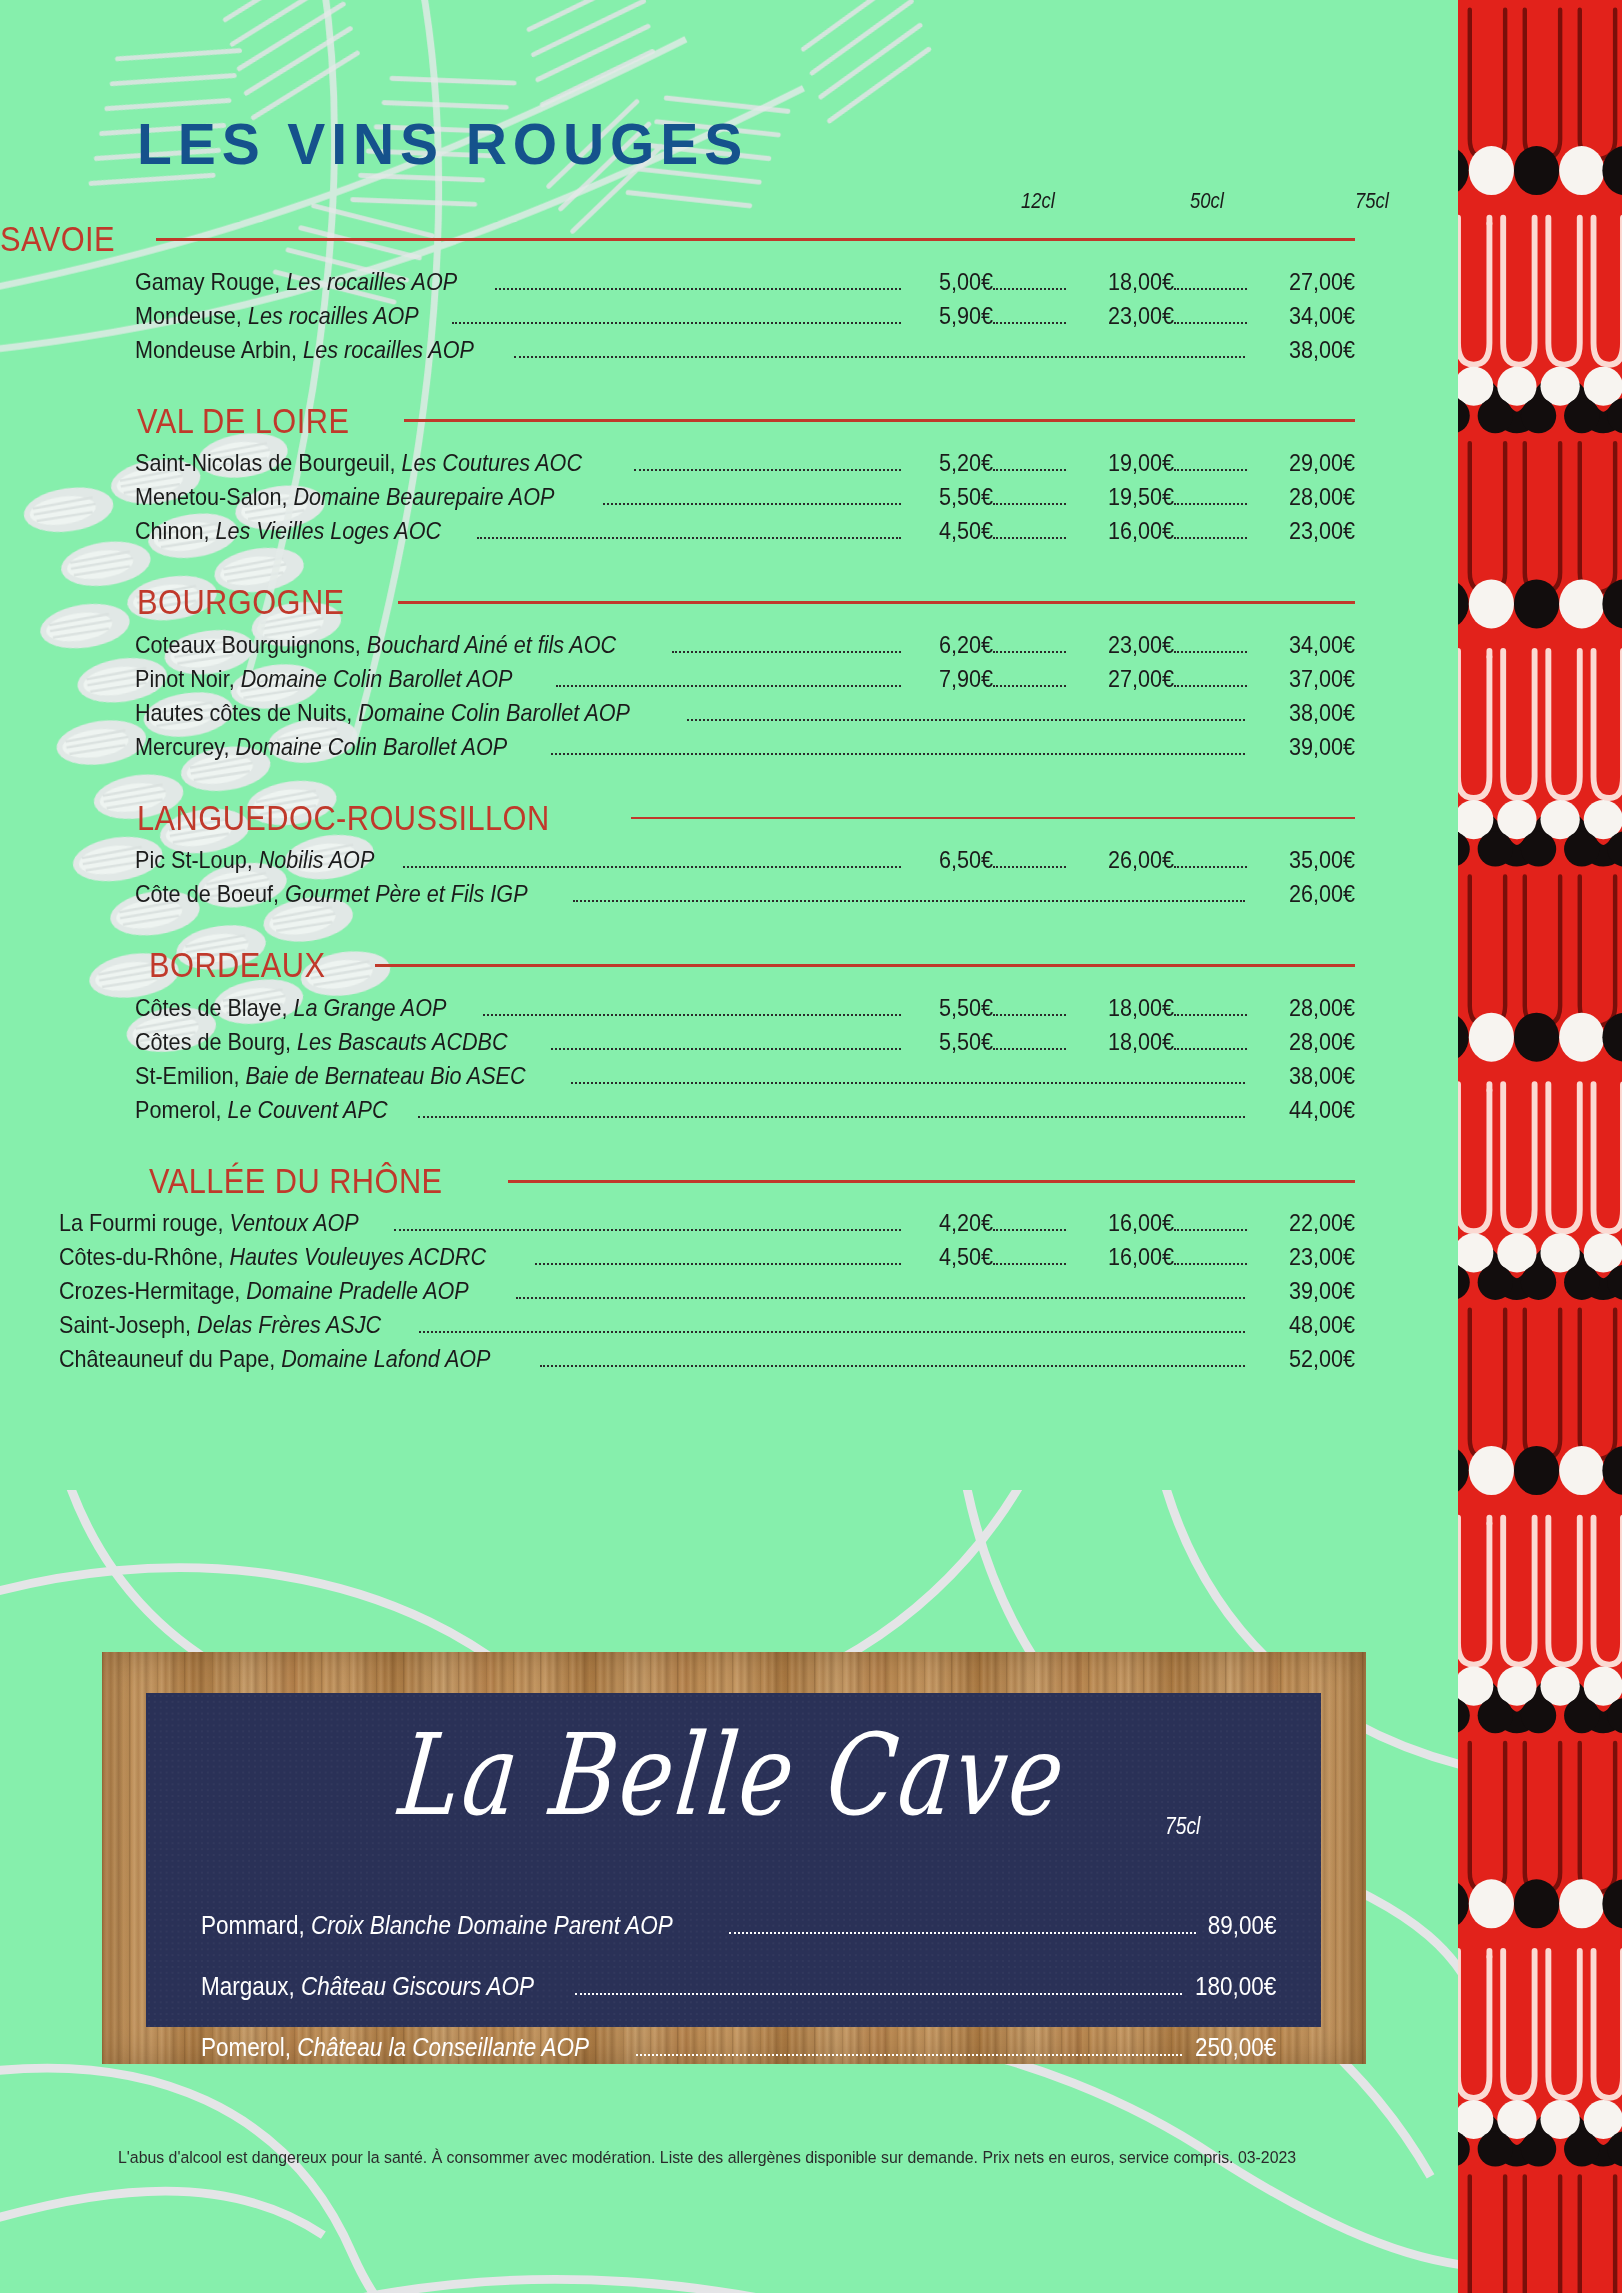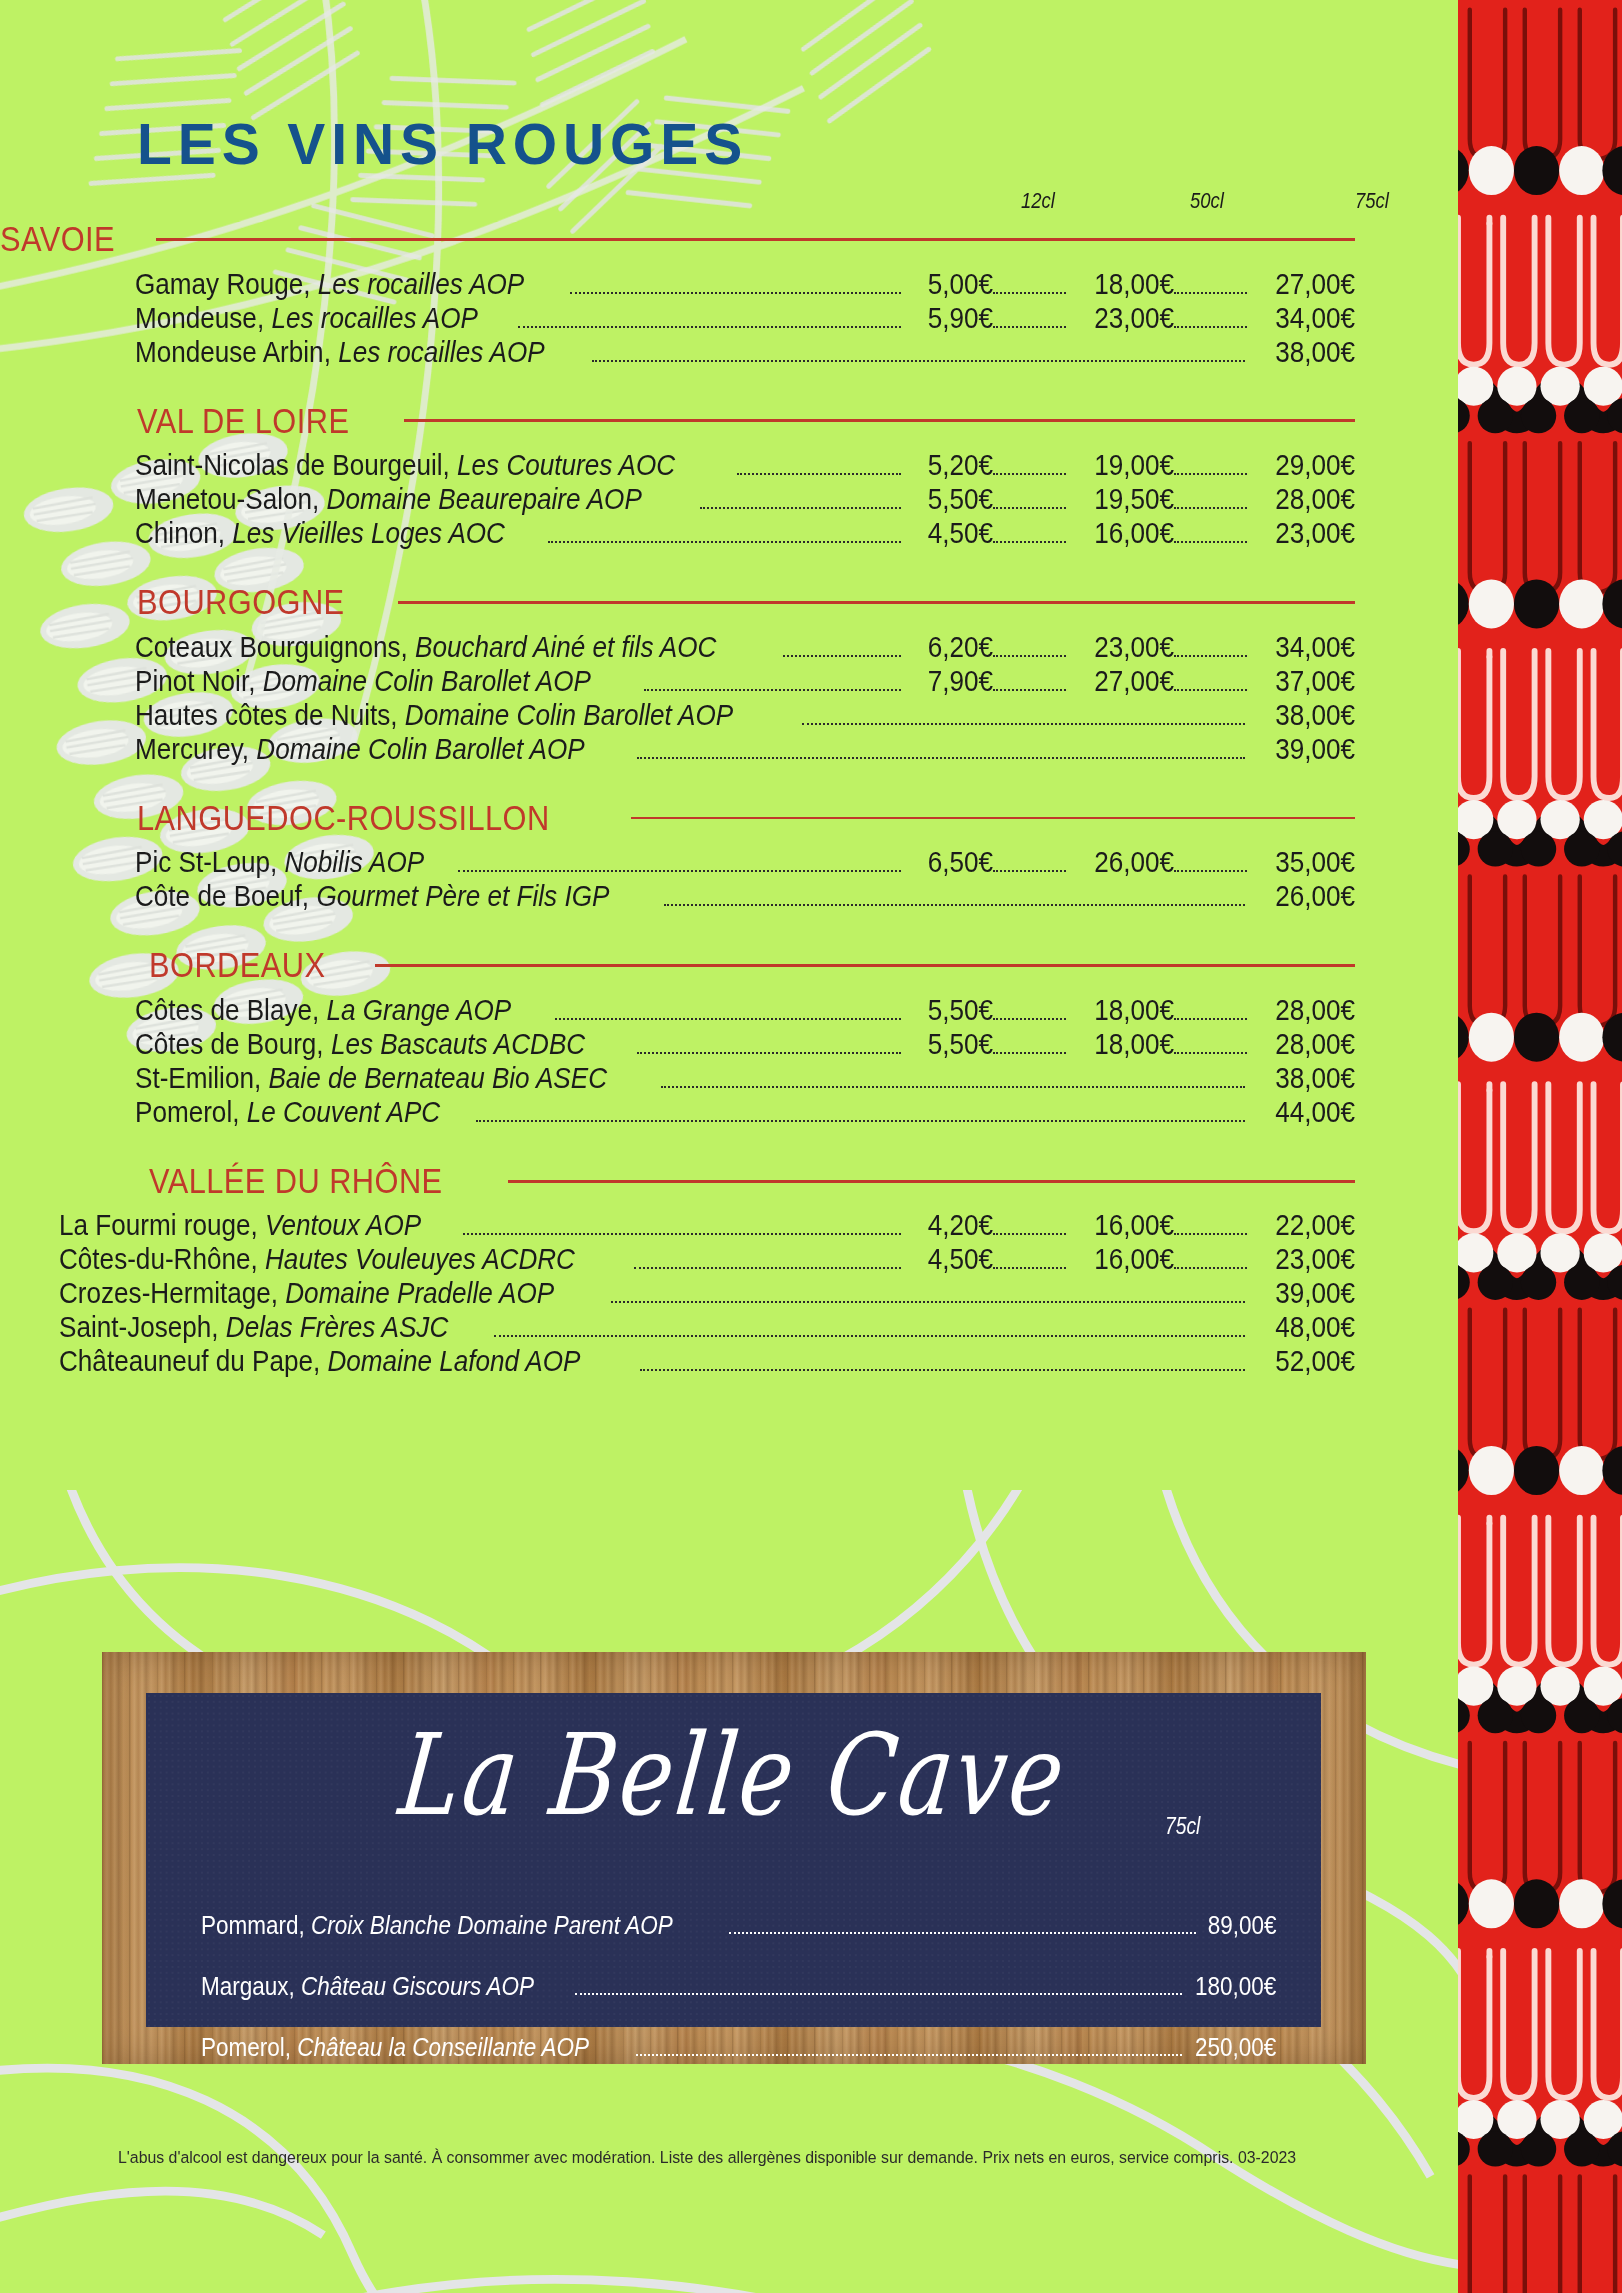--- a/index.html
+++ b/index.html
@@ -2,21 +2,21 @@
 <html><head>
 <meta charset="utf-8">
 <style>
   * { margin:0; padding:0; box-sizing:border-box; }
   html, body {
     width:1622px; height:2294px;
     font-family:"Liberation Sans", sans-serif;
     background:#ffffff;
     overflow:hidden;
   }
-  .page { position:relative; width:1622px; height:2294px; background:#bef264; overflow:hidden; }
+  .page { position:relative; width:1622px; height:2294px; background:#86efac; overflow:hidden; }
 
   
   .wm-top {
     position:absolute; left:0; top:0; width:1460px; height:1529px;
     opacity:1; pointer-events:none;
   }
   .wm-bottom {
     position:absolute; left:0; top:1490px; width:1460px; height:804px;
     pointer-events:none;
   }
@@ -65,21 +65,21 @@
   }
   .sec-rule {
     flex:1; height:2.9px; background:#C0392B; margin-left:25.5px;
   }
 
   .rows { }
 
   .row {
     position:relative;
     display:flex; align-items:baseline;
-    font-size:29px; color:#1b1b1b;
+    font-size:24px; color:#1b1b1b;
     height:34px;
     white-space:nowrap;
   }
   .row .nm {
     transform:scaleX(0.9); transform-origin:left center;
     white-space:nowrap;
   }
   .row .nm i { font-style:italic; }
   .row .leader {
     flex:1;

